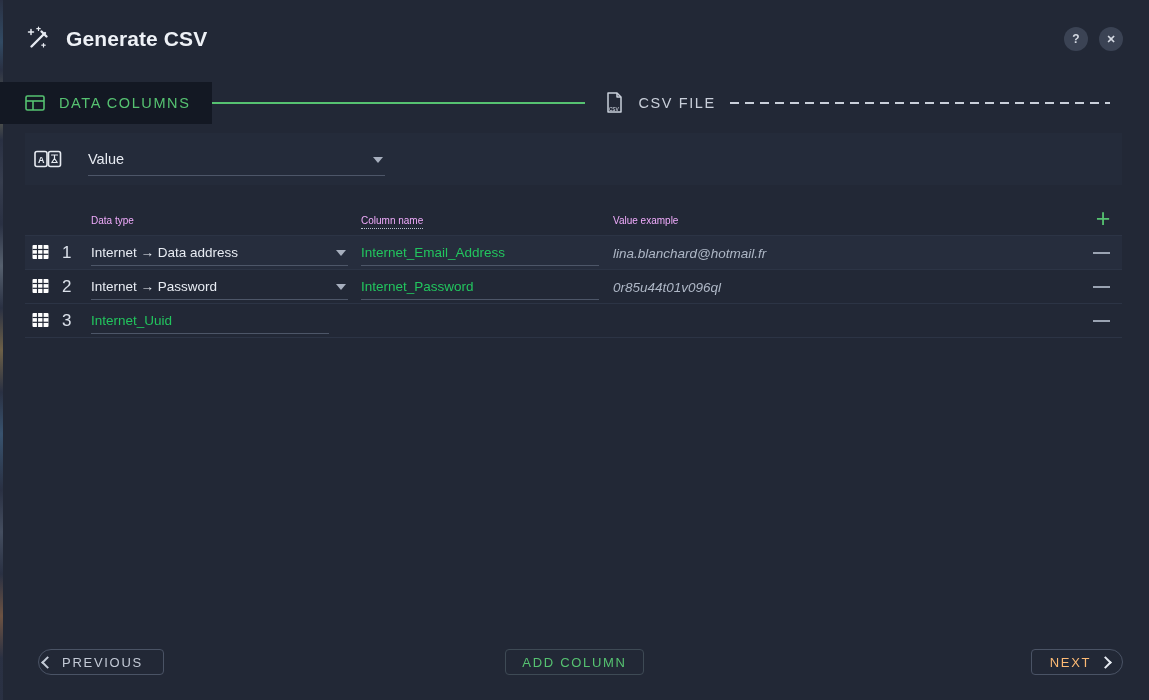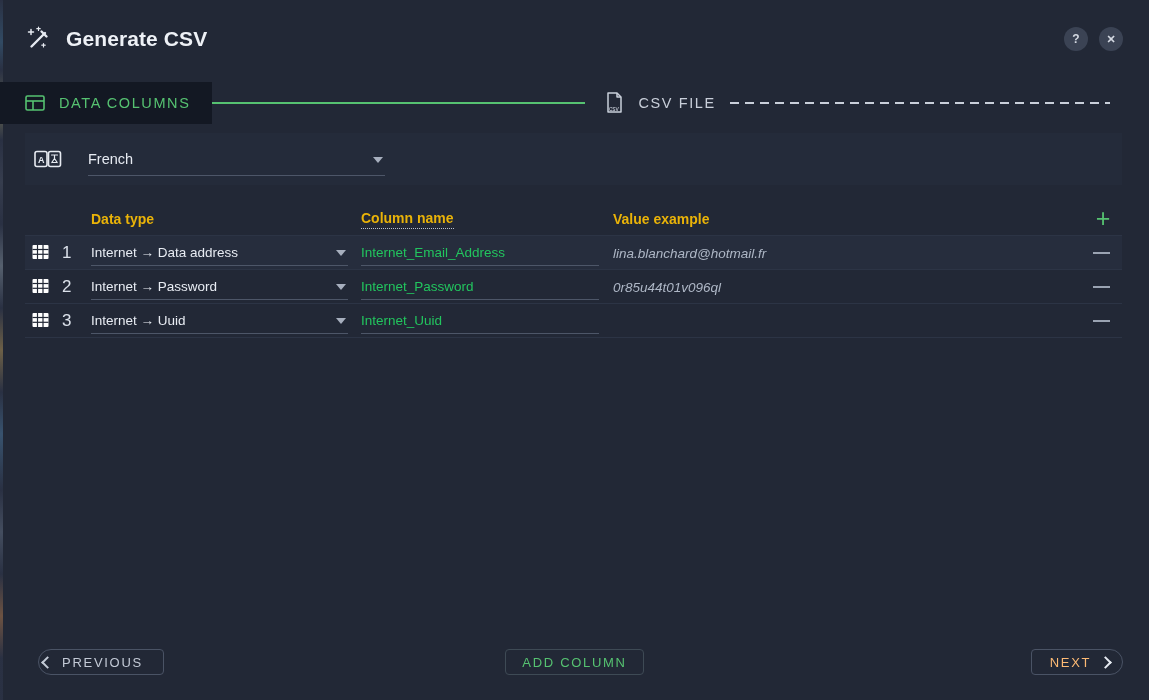--- a/index.html
+++ b/index.html
@@ -158,23 +158,23 @@
     height: 33px;
     border-bottom: 1px solid #2c3445;
     position: relative;
   }
   .col-num   { width: 66px; flex: 0 0 66px; }
   .col-type  { width: 270px; flex: 0 0 270px; }
   .col-name  { width: 252px; flex: 0 0 252px; }
   .col-value { flex: 1 1 auto; }
 
   .th {
-    font-size: 14px;
-    color: #eab308;
-    font-weight: 700;
+    font-size: 10px;
+    color: #f0abfc;
+    font-weight: 400;
   }
   .th.dotted {
     border-bottom: 1px dotted #b9c1cf;
     padding-bottom: 2px;
     display: inline-block;
     cursor: help;
   }
   .plus-btn {
     position: absolute;
     right: 6px; top: 3px;
@@ -342,21 +342,21 @@
   <div class="lang-panel">
     <span>
       <svg class="lang-icon" viewBox="0 0 28 20" fill="none">
         <rect x="1" y="2.5" width="12" height="15" rx="2" stroke="#e6eaf1" stroke-width="1.6"></rect>
         <text x="4" y="13.5" font-family="Liberation Sans, sans-serif" font-size="9" font-weight="bold" fill="#e6eaf1">A</text>
         <rect x="14.5" y="2.5" width="12" height="15" rx="2" stroke="#e6eaf1" stroke-width="1.6"></rect>
         <path d="M17.5 6 H23.5 M20.5 6 V9 M17.8 13.5 H23.2 M17.8 13.5 L20.5 9.5 L23.2 13.5" stroke="#e6eaf1" stroke-width="1.2" stroke-linecap="round" stroke-linejoin="round"></path>
       </svg>
     </span>
     <div class="lang-select">
-      <span class="lang-value">French</span>
+      <span class="lang-value">Value</span>
       <span class="caret"></span>
     </div>
   </div>
 
   <div class="table">
 
     <div class="thead">
       <div class="col-num"></div>
       <div class="col-type">
         <span class="th">Data type</span>
@@ -436,26 +436,20 @@
           <svg class="grid-icon" viewBox="0 0 17 17">
             <rect x="0.5" y="1" width="16" height="14" rx="1" fill="#ffffff"></rect>
             <line x1="0.5" y1="5.5" x2="16.5" y2="5.5" stroke="#222836" stroke-width="1.2"></line>
             <line x1="0.5" y1="10.3" x2="16.5" y2="10.3" stroke="#222836" stroke-width="1.2"></line>
             <line x1="5.5" y1="1" x2="5.5" y2="15" stroke="#222836" stroke-width="1.2"></line>
             <line x1="11" y1="1" x2="11" y2="15" stroke="#222836" stroke-width="1.2"></line>
           </svg>
         </span>
         <span class="row-num">3</span>
       </div>
-      <div class="col-type">
-        <div class="field type">
-          <span class="dtype-text">Internet → Uuid</span>
-          <span class="caret"></span>
-        </div>
-      </div>
       <div class="col-name">
         <div class="field name">
           <span class="cname-text">Internet_Uuid</span>
         </div>
       </div>
       <div class="minus-btn"></div>
     </div>
 
   </div>
 

